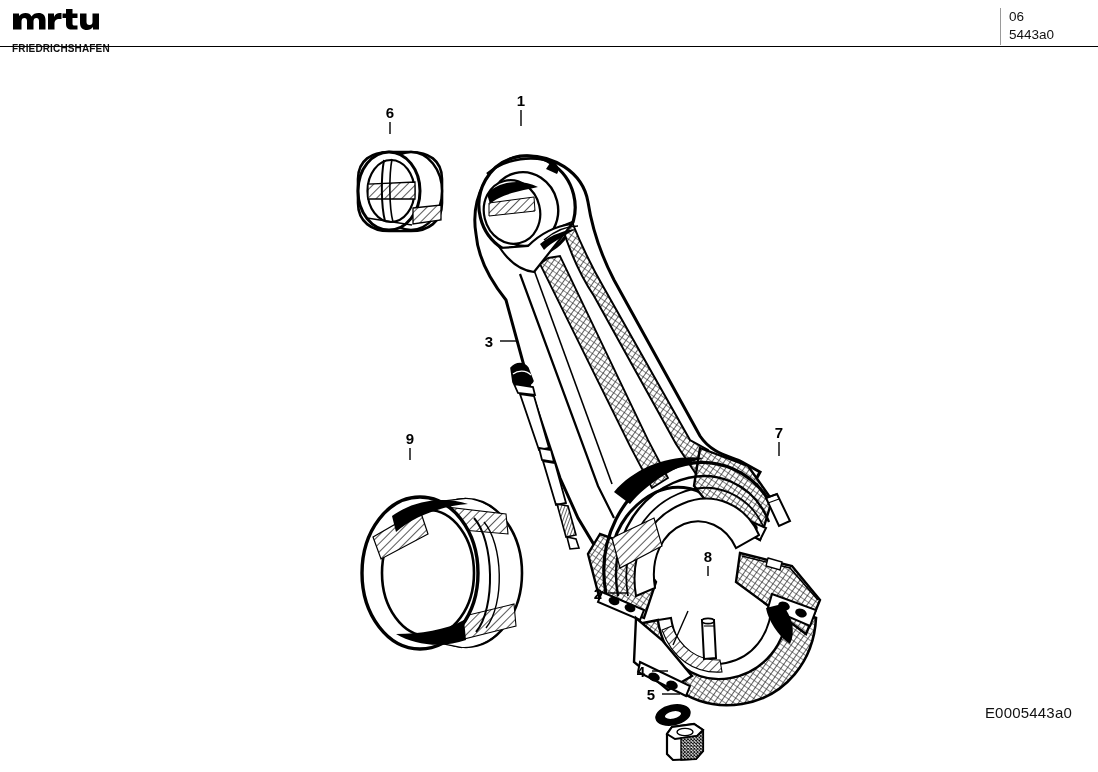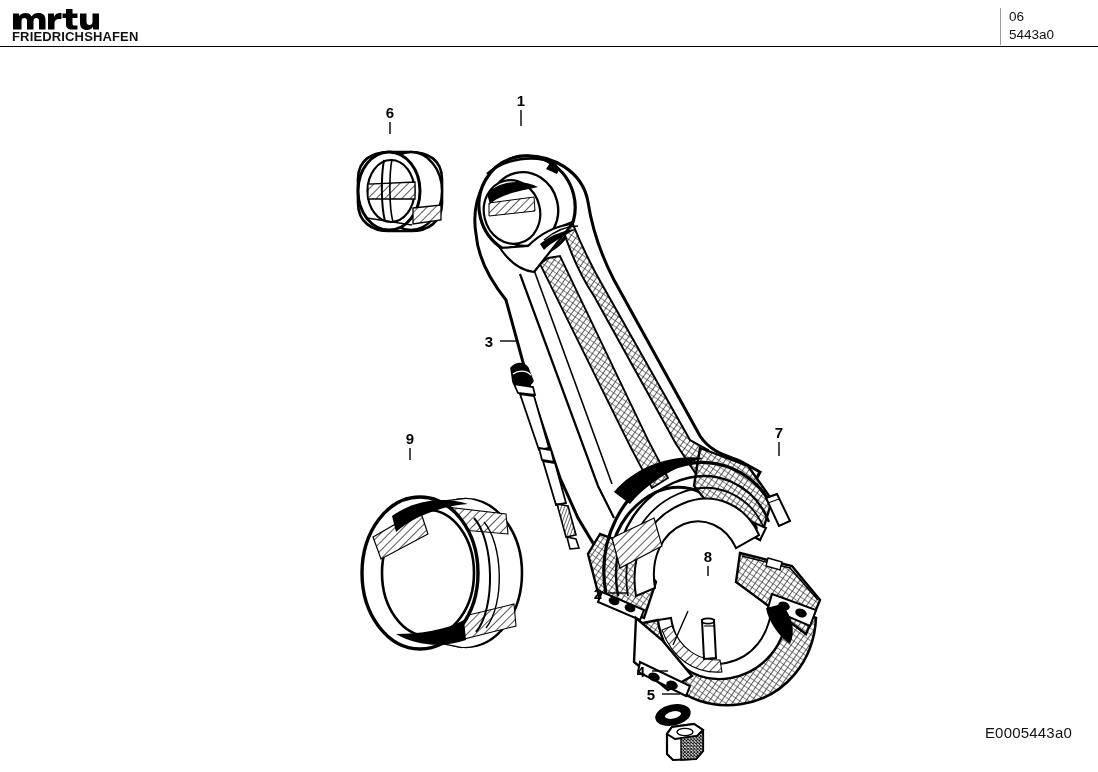--- a/index.html
+++ b/index.html
@@ -33,25 +33,25 @@
     width: 100px;
   }
   #logo-mark {
     display: block;
     width: 92px;
     height: 22px;
   }
   #logo-sub {
     display: block;
     font-family: "Liberation Sans", sans-serif;
-    font-size: 13px;
+    font-size: 10px;
     font-weight: bold;
     letter-spacing: 0.15px;
     line-height: 11px;
-    margin-top: 1px;
+    margin-top: 13px;
     color: #111111;
   }
   #header-rule {
     position: absolute;
     left: 0;
     top: 46px;
     width: 1098px;
     height: 0;
     border-top: 1.6px solid #000000;
   }
@@ -82,21 +82,21 @@
     height: 724px;
   }
   #drawing svg {
     display: block;
   }
 
   
   #footer-code {
     position: absolute;
     right: 26px;
-    top: 724px;
+    top: 704px;
     font-size: 15px;
     letter-spacing: 0.2px;
     color: #111111;
     white-space: nowrap;
   }
 
   .callout-num {
     font-family: "Liberation Sans", sans-serif;
     font-size: 15px;
     font-weight: bold;

